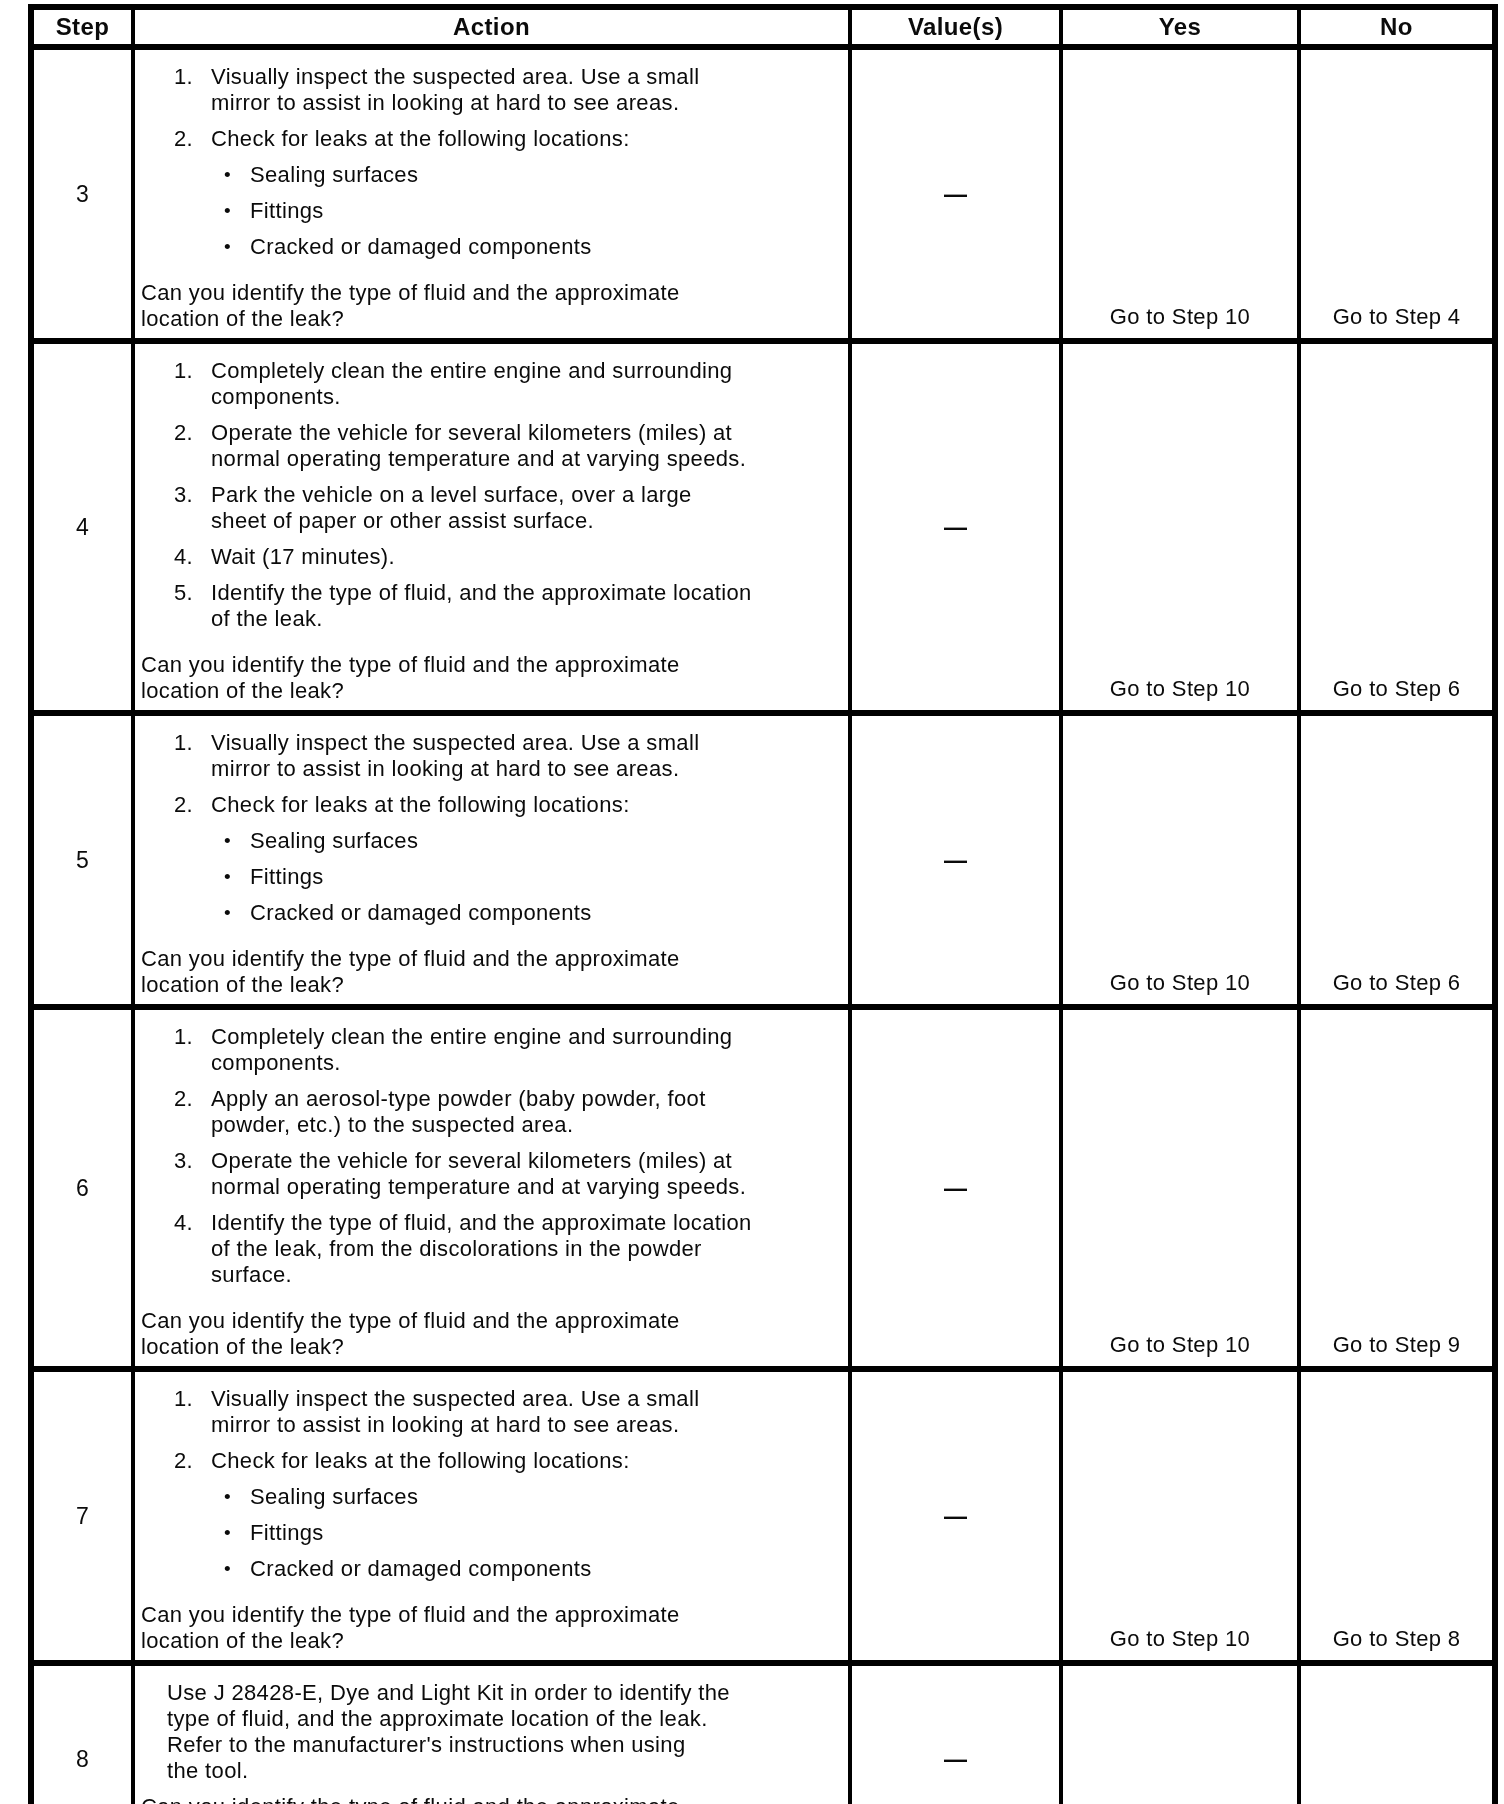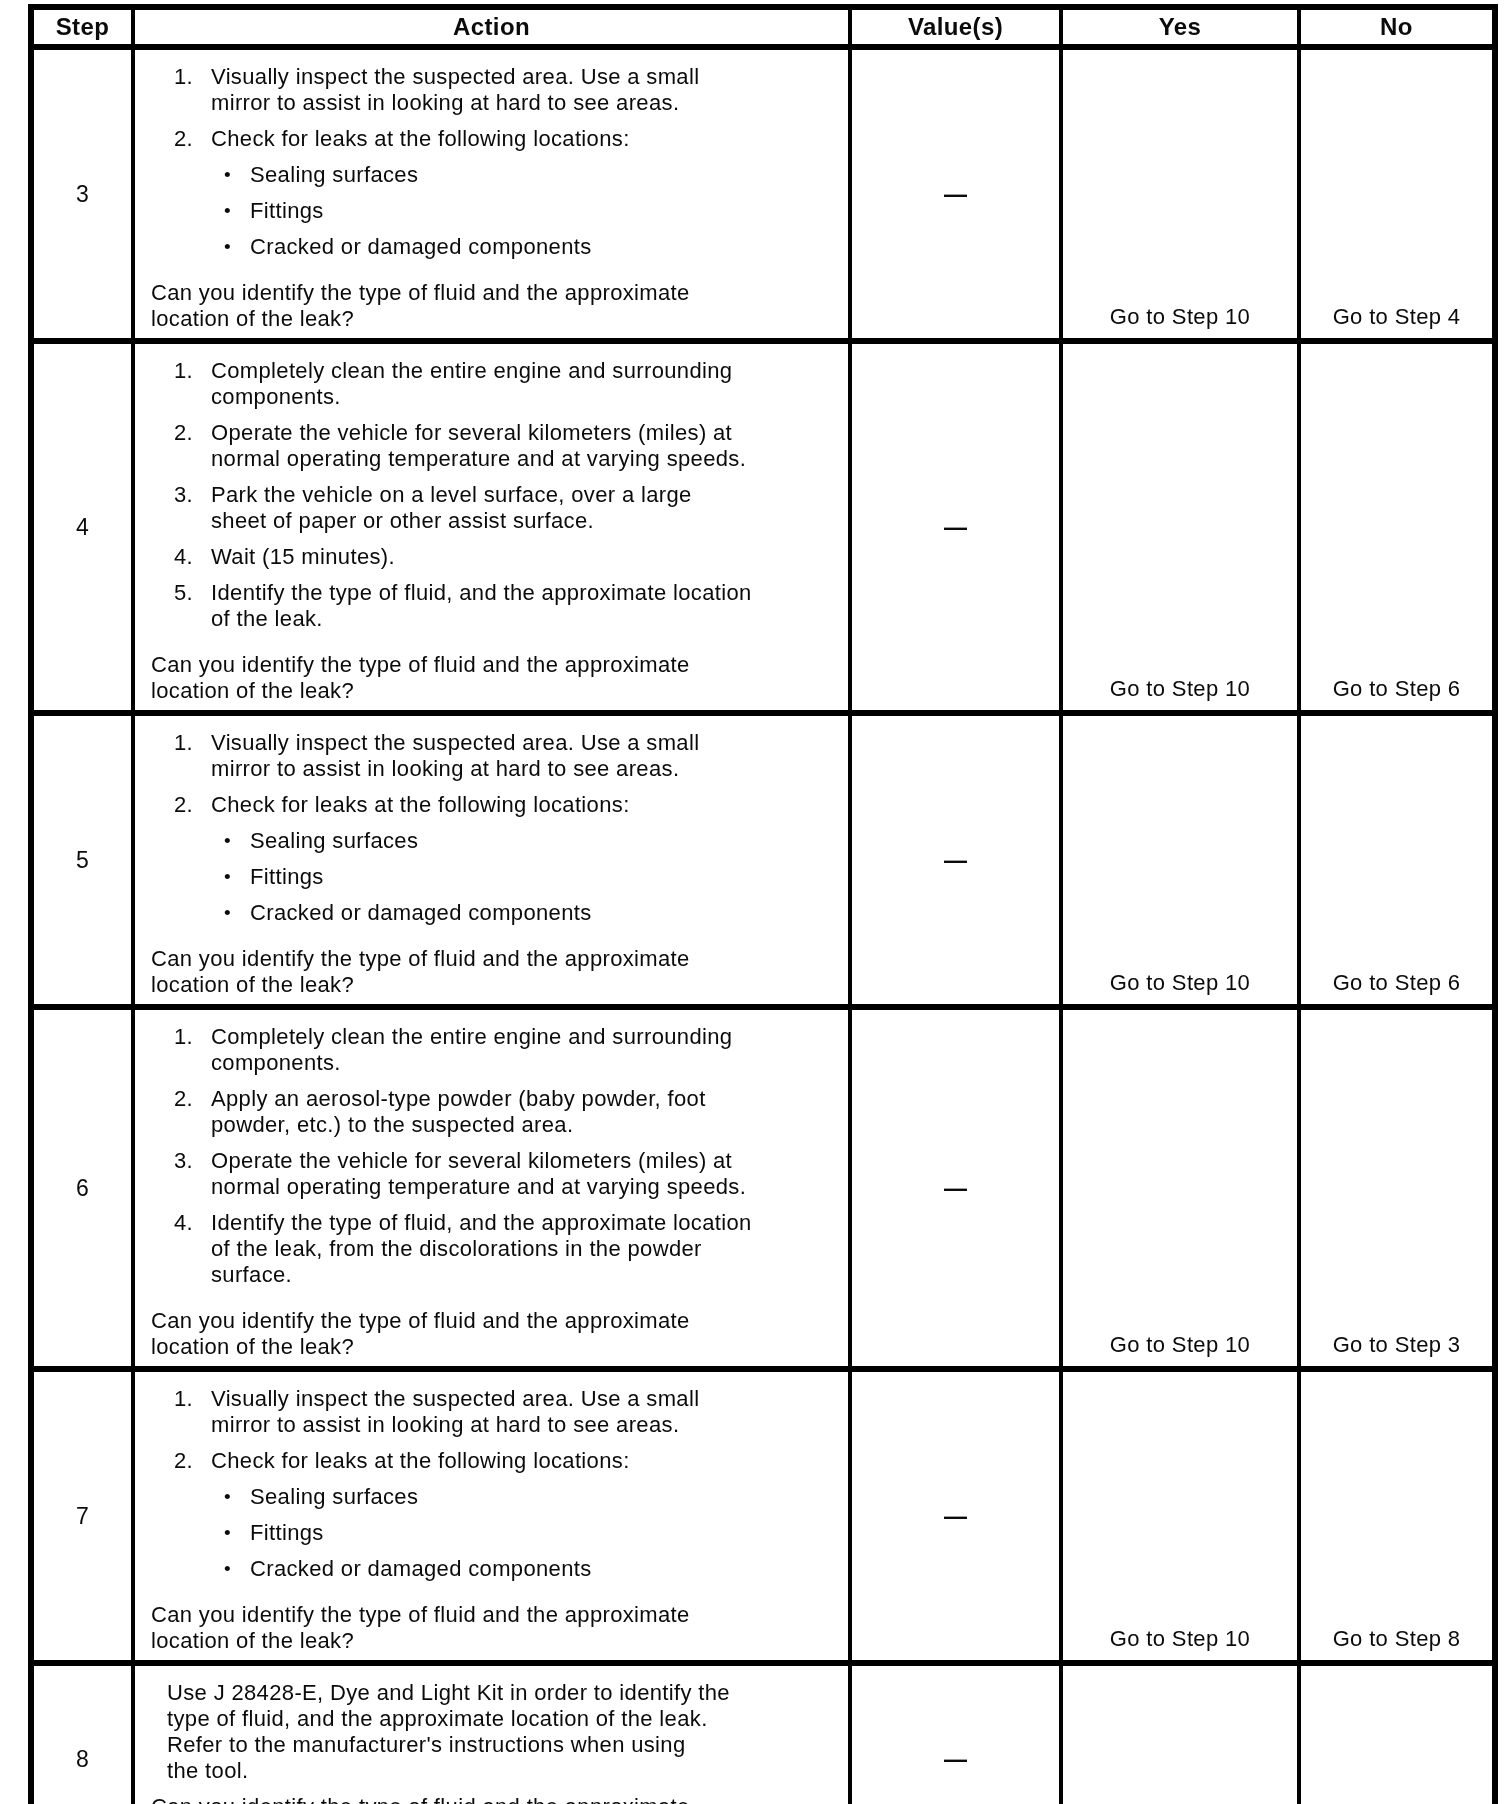--- a/index.html
+++ b/index.html
@@ -82,21 +82,21 @@
   .item.bullet { margin-left: 50px; }
   .item.bullet .marker { flex: 0 0 26px; font-size: 19px; }
   .item-text { white-space: pre-line; }
 
   .para {
     padding-left: 14px;
     white-space: pre-line;
     margin-left: 18px;
   }
   .question {
-    padding-left: 16px;
+    padding-left: 6px;
     margin-top: 10px;
     white-space: pre-line;
   }
 
   td.value-cell {
     text-align: center;
     vertical-align: middle;
     font-size: 23px;
     font-weight: bold;
   }
@@ -181,21 +181,21 @@
                   <span class="item-text">Operate the vehicle for several kilometers (miles) at
 normal operating temperature and at varying speeds.</span>
                 </div>
                 <div class="item">
                   <span class="marker">3.</span>
                   <span class="item-text">Park the vehicle on a level surface, over a large
 sheet of paper or other assist surface.</span>
                 </div>
                 <div class="item">
                   <span class="marker">4.</span>
-                  <span class="item-text">Wait (15 minutes).</span>
+                  <span class="item-text">Wait (17 minutes).</span>
                 </div>
                 <div class="item">
                   <span class="marker">5.</span>
                   <span class="item-text">Identify the type of fluid, and the approximate location
 of the leak.</span>
                 </div>
               </div>
               <div class="question">Can you identify the type of fluid and the approximate
 location of the leak?</div>
             </div>
@@ -265,21 +265,21 @@
 of the leak, from the discolorations in the powder
 surface.</span>
                 </div>
               </div>
               <div class="question">Can you identify the type of fluid and the approximate
 location of the leak?</div>
             </div>
           </td>
           <td class="value-cell">—</td>
           <td class="goto-cell">Go to <span class="italic">Step 10</span></td>
-          <td class="goto-cell">Go to <span class="italic">Step 3</span></td>
+          <td class="goto-cell">Go to <span class="italic">Step 9</span></td>
         </tr>
         <tr>
           <td class="step-cell">7</td>
           <td class="action-cell">
             <div class="action-inner">
               <div class="items">
                 <div class="item">
                   <span class="marker">1.</span>
                   <span class="item-text">Visually inspect the suspected area. Use a small
 mirror to assist in looking at hard to see areas.</span>

